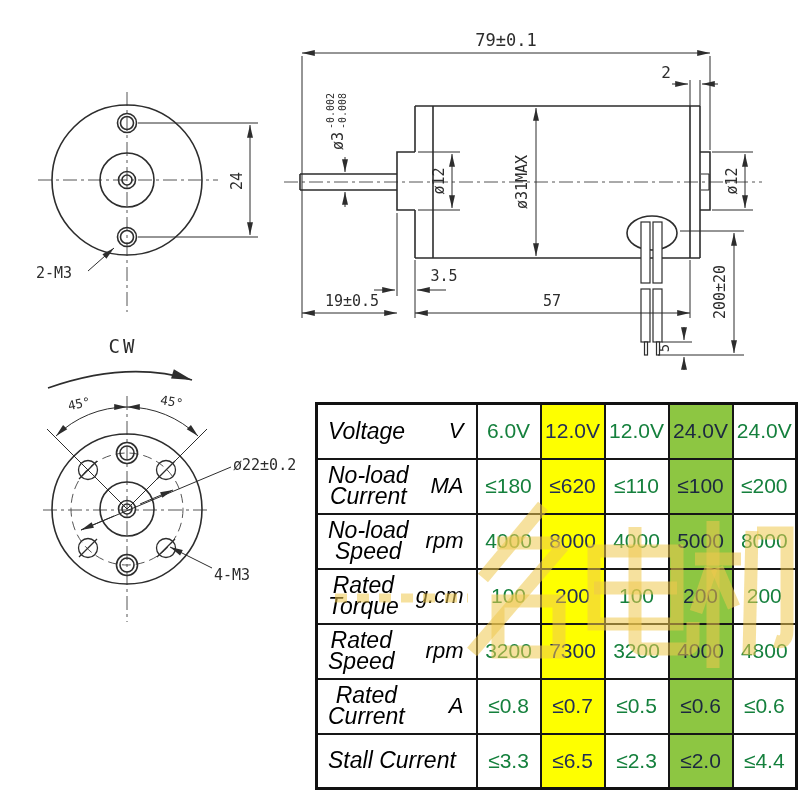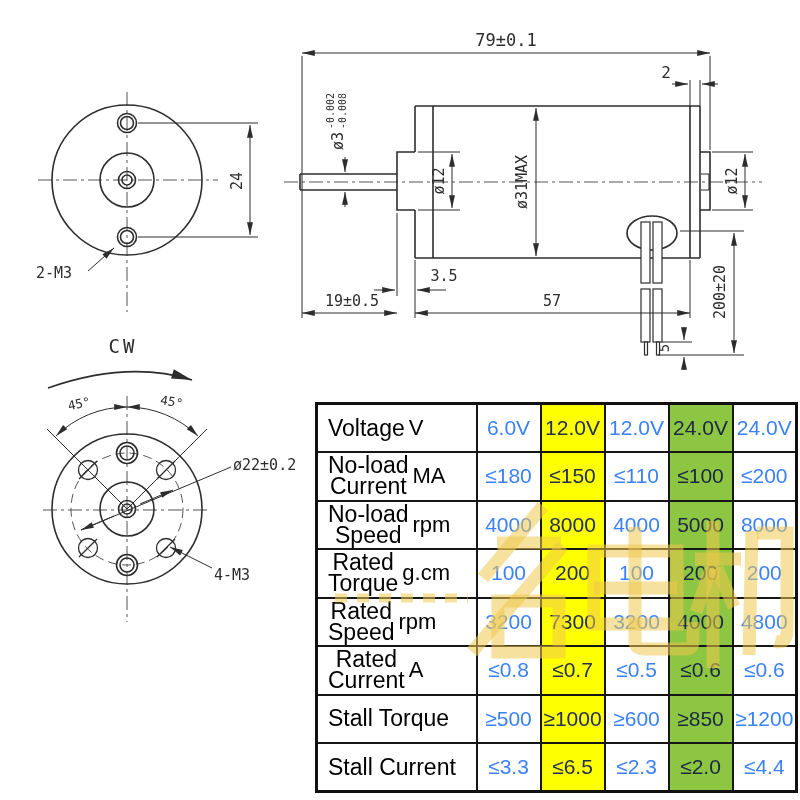--- a/index.html
+++ b/index.html
@@ -6,24 +6,24 @@
   .canvas{position:relative;width:800px;height:800px;background:#fff;overflow:hidden;
           font-family:"Liberation Sans",sans-serif;}
   .layer{position:absolute;left:0;top:0;}
   svg text{font-family:"DejaVu Sans Mono",monospace;fill:#2d2d2d;}
   
   table.spec{position:absolute;left:315px;top:402px;width:480px;height:388px;
              border-collapse:collapse;table-layout:fixed;background:#fff;
              border:3px solid #111;}
   table.spec td{border:2px solid #161616;overflow:hidden;}
   td.lab{padding:0 12px 0 10px;}
-  .lab-in{display:flex;align-items:center;justify-content:flex-start;width:100%;}
+  .lab-in{display:flex;align-items:center;justify-content:space-between;width:100%;font-style:italic;}
   .nm{font-size:23px;line-height:21px;color:#000;text-align:center;}
   .un{font-size:22px;color:#000;margin-left:4px;}
-  td.d{text-align:center;font-size:21px;color:#3b82f6;}
+  td.d{text-align:center;font-size:21px;color:#15803d;}
   td.y{background:#feff00;color:#232f55;}
   td.g{background:#8dc642;color:#1c2840;}
   tr.r{height:48.5px;}
   .wm{pointer-events:none;}
 </style>
 </head>
 <body>
 
 <div class="canvas">
 
@@ -199,21 +199,21 @@
       <td class="lab">
             <div class="lab-in">
               <div class="nm">
                 <div>No-load</div>
                 <div>Current</div>
               </div>
               <span class="un">MA</span>
             </div>
           </td>
       <td class="d">≤180</td>
-      <td class="d y">≤150</td>
+      <td class="d y">≤620</td>
       <td class="d">≤110</td>
       <td class="d g">≤100</td>
       <td class="d">≤200</td>
     </tr>
     <tr class="r">
       <td class="lab">
             <div class="lab-in">
               <div class="nm">
                 <div>No-load</div>
                 <div>Speed</div>
@@ -267,36 +267,20 @@
                 <div>Current</div>
               </div>
               <span class="un">A</span>
             </div>
           </td>
       <td class="d">≤0.8</td>
       <td class="d y">≤0.7</td>
       <td class="d">≤0.5</td>
       <td class="d g">≤0.6</td>
       <td class="d">≤0.6</td>
-    </tr>
-    <tr class="r">
-      <td class="lab">
-            <div class="lab-in">
-              <div class="nm">
-                <div>Stall Torque</div>
-                <div></div>
-              </div>
-              <span class="un"></span>
-            </div>
-          </td>
-      <td class="d">≥500</td>
-      <td class="d y">≥1000</td>
-      <td class="d">≥600</td>
-      <td class="d g">≥850</td>
-      <td class="d">≥1200</td>
     </tr>
     <tr class="r">
       <td class="lab">
             <div class="lab-in">
               <div class="nm">
                 <div>Stall Current</div>
                 <div></div>
               </div>
               <span class="un"></span>
             </div>

